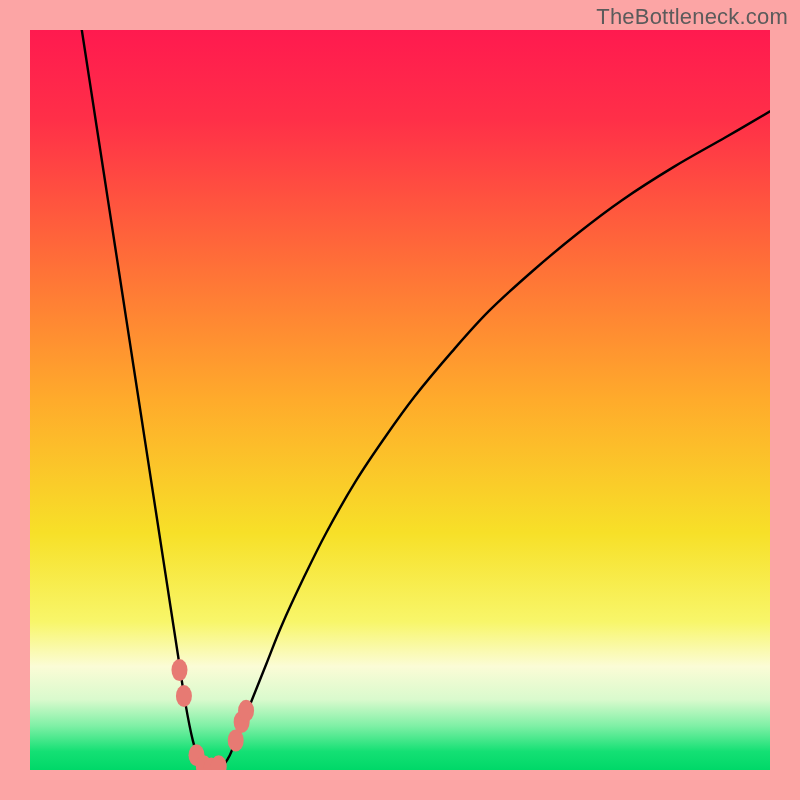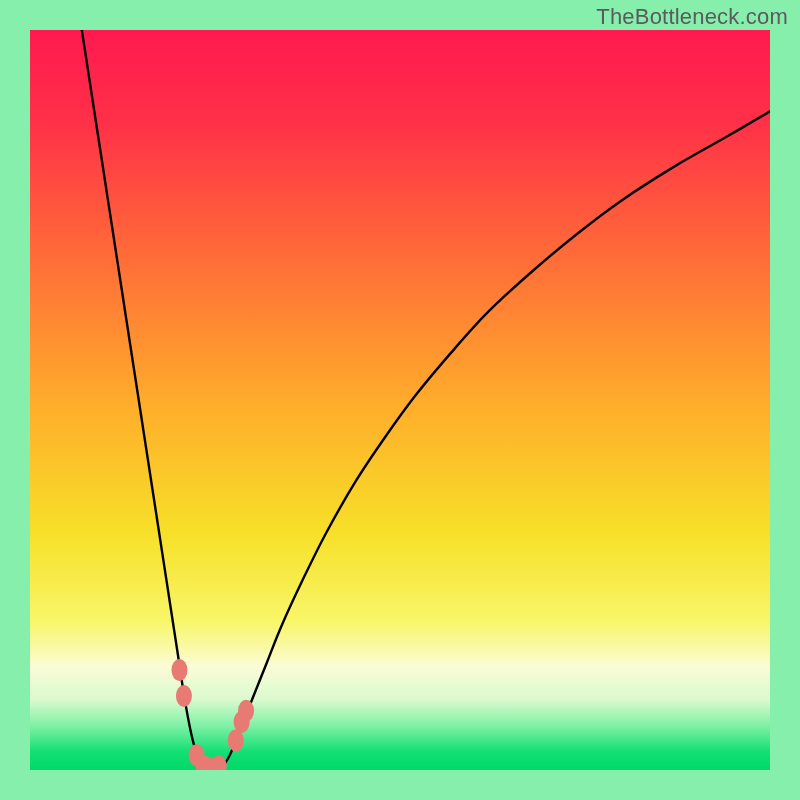--- a/index.html
+++ b/index.html
@@ -10,21 +10,21 @@
     overflow: hidden;
     background: #000;
     font-family: Arial, Helvetica, sans-serif;
   }
   .frame {
     position: absolute;
     top: 0;
     left: 0;
     width: 800px;
     height: 800px;
-    background: #86efac;
+    background: #fca5a5;
   }
   .plot-area {
     position: absolute;
     top: 30px;
     left: 30px;
     width: 740px;
     height: 740px;
     overflow: hidden;
   }
   .gradient {

